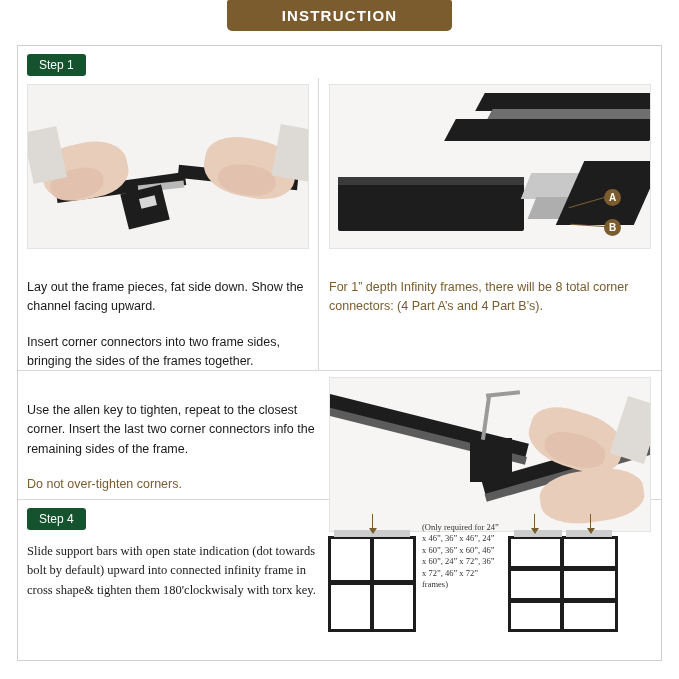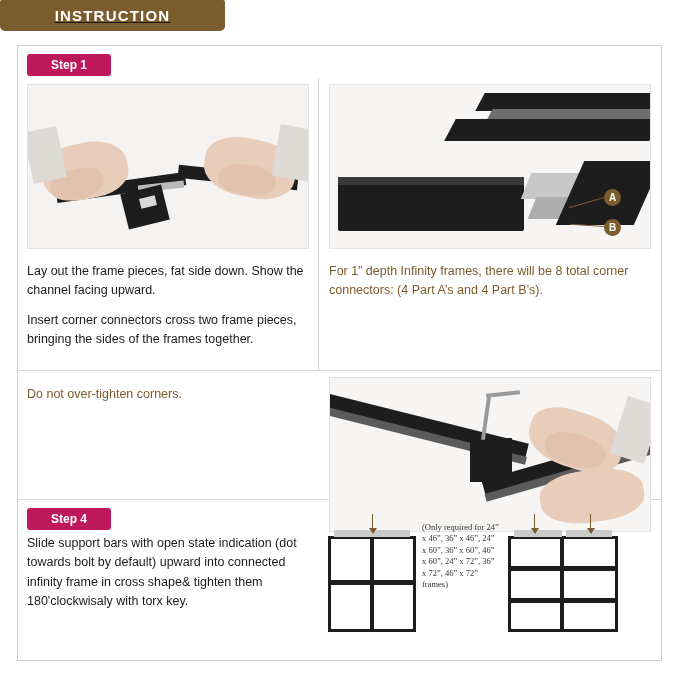--- a/index.html
+++ b/index.html
@@ -14,22 +14,22 @@
     color: #1a1a1a;
     position: relative;
     overflow: hidden;
   }
 
   
   .header-wrap {
     width: 679px;
     height: 36px;
     display: flex;
+    justify-content: center;
     align-items: flex-start;
-    text-decoration: underline;
   }
   .header-banner {
     margin-top: 0px;
     width: 225px;
     height: 31px;
     background: #7a5c2e;
     color: #ffffff;
     font-size: 15px;
     font-weight: bold;
     letter-spacing: 1.2px;
@@ -49,25 +49,25 @@
     border: 1px solid #cfcfcf;
     box-sizing: border-box;
     background: #fff;
   }
 
   
   .step-badge {
     display: inline-flex;
     align-items: center;
     justify-content: center;
-    background: #be185d;
+    background: #14532d;
     color: #fff;
     font-size: 12px;
-    font-weight: bold;
-    padding: 4px 24px;
+    font-weight: normal;
+    padding: 4px 12px;
     border-radius: 3px;
   }
   .step1-badge-pos {
     position: absolute;
     left: 9px;
     top: 8px;
   }
   .step2-badge-pos {
     position: absolute;
     left: 9px;
@@ -114,21 +114,21 @@
     box-sizing: border-box;
     overflow: hidden;
   }
 
   .caption {
     position: absolute;
     font-size: 12.5px;
     line-height: 1.55;
     color: #1a1a1a;
   }
-  .caption p { margin: 0 0 10px 0; }
+  .caption p { margin: 16px 0 10px 0; }
   .caption p:last-child { margin-bottom: 0; }
   .brown { color: #7a5c2e; }
 
   
   .row2 {
     position: absolute;
     left: 0;
     top: 325px;
     width: 643px;
     height: 128px;
@@ -241,21 +241,21 @@
       <div class="hand2" style="left:22px;top:84px;width:54px;height:30px;transform:rotate(-14deg);"></div>
       <div class="hand" style="left:176px;top:54px;width:92px;height:58px;transform:rotate(10deg);"></div>
       <div class="hand2" style="left:190px;top:80px;width:58px;height:30px;transform:rotate(8deg);"></div>
 
       <div class="lgt" style="left:0px;top:44px;width:34px;height:52px;background:#ddd9d4;transform:rotate(-12deg);"></div>
       <div class="lgt" style="left:248px;top:42px;width:38px;height:52px;background:#ddd9d4;transform:rotate(10deg);"></div>
     </div>
 
     <div class="caption" style="left:9px; top:184px; width:282px;">
       <p>Lay out the frame pieces, fat side down. Show the channel facing upward.</p>
-      <p>Insert corner connectors cross two frame pieces, bringing the sides of the frames together.</p>
+      <p>Insert corner connectors into two frame sides, bringing the sides of the frames together.</p>
     </div>
 
     <div class="photo" style="left:311px; top:6px; width:322px; height:165px;">
       <div class="wall" style="left:0;top:0;width:322px;height:165px;background:#f6f5f3;"></div>
 
       <div class="blk" style="left:150px;top:8px;width:175px;height:18px;transform:skewX(-28deg);"></div>
       <div class="gry" style="left:160px;top:24px;width:170px;height:10px;transform:skewX(-28deg);background:#6e6e6e;"></div>
       <div class="blk" style="left:120px;top:34px;width:205px;height:22px;transform:skewX(-28deg);"></div>
 
       <div class="blk" style="left:8px;top:96px;width:186px;height:50px;border-radius:2px;"></div>
@@ -273,20 +273,21 @@
 
     <div class="caption" style="left:311px; top:184px; width:322px;">
       <p class="brown">For 1” depth Infinity frames, there will be 8 total corner connectors: (4 Part A’s and 4 Part B’s).</p>
     </div>
   </div>
 
   <div class="row2">
     <div class="divider-h2" style="top:128px;"></div>
 
     <div class="caption" style="left:9px; top:14px; width:290px;">
+      <p>Use the allen key to tighten, repeat to the closest corner. Insert the last two corner connectors info the remaining sides of the frame.</p>
       <p class="brown">Do not over-tighten corners.</p>
     </div>
 
     <div class="photo" style="left:311px; top:6px; width:322px; height:155px;">
       <div class="wall" style="left:0;top:0;width:322px;height:155px;background:#f6f5f3;"></div>
 
       <div class="blk" style="left:-10px;top:40px;width:210px;height:16px;transform:rotate(14deg);"></div>
       <div class="gry" style="left:-6px;top:54px;width:205px;height:8px;transform:rotate(14deg);background:#5b5b5b;"></div>
       <div class="blk" style="left:150px;top:76px;width:190px;height:16px;transform:rotate(-16deg);"></div>
       <div class="gry" style="left:152px;top:90px;width:188px;height:8px;transform:rotate(-16deg);background:#5b5b5b;"></div>
@@ -299,21 +300,21 @@
       <div class="hand2" style="left:214px;top:56px;width:62px;height:32px;transform:rotate(16deg);"></div>
       <div class="hand" style="left:210px;top:92px;width:104px;height:52px;transform:rotate(-8deg);"></div>
       <div class="lgt" style="left:288px;top:22px;width:36px;height:60px;background:#dedad5;transform:rotate(18deg);"></div>
     </div>
   </div>
 
   <div class="step-badge step2-badge-pos">Step 4</div>
 
   <div class="row3">
 
-    <div class="caption" style="left:9px; top:34px; width:295px;">
+    <div class="caption" style="left:9px; top:26px; width:295px;font-family:Liberation Serif, serif;">
       <p>Slide support bars with open state indication (dot towards bolt by default) upward into connected infinity frame in cross shape&amp; tighten them 180'clockwisaly with torx key.</p>
     </div>
 
     <div style="position:absolute;left:310px;top:22px;width:88px;height:110px;">
       <div class="sb-frame" style="left:0;top:14px;width:88px;height:96px;"></div>
       <div class="sb-cap" style="left:6px;top:8px;width:76px;height:7px;"></div>
       <div class="sb-bar" style="left:3px;top:58px;width:82px;height:5px;"></div>
       <div class="sb-bar" style="left:42px;top:17px;width:4px;height:90px;"></div>
       <div class="arrow-stem" style="left:44px;top:-8px;height:16px;"></div>
       <div class="arrow-down" style="left:41px;top:6px;"></div>

